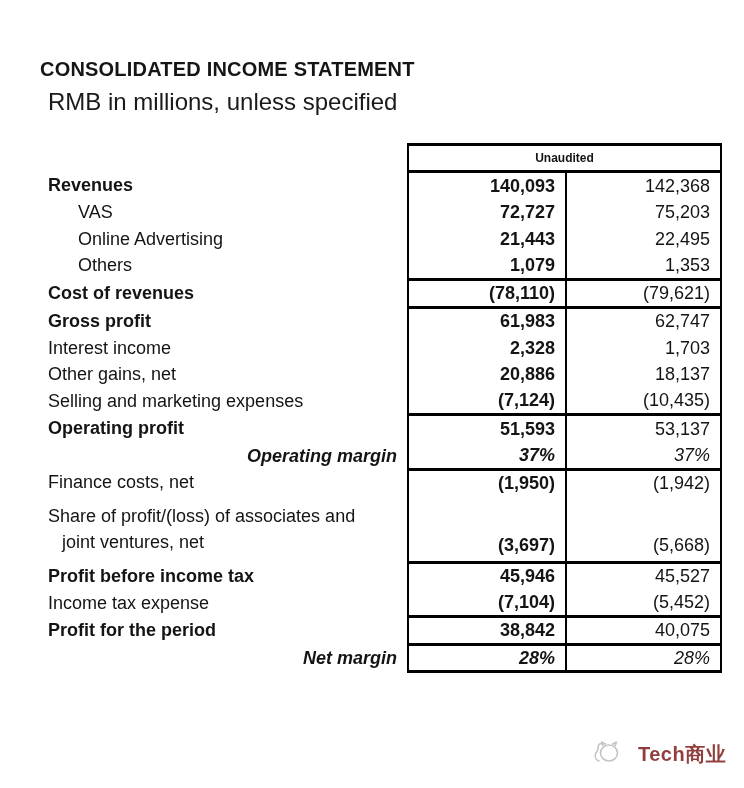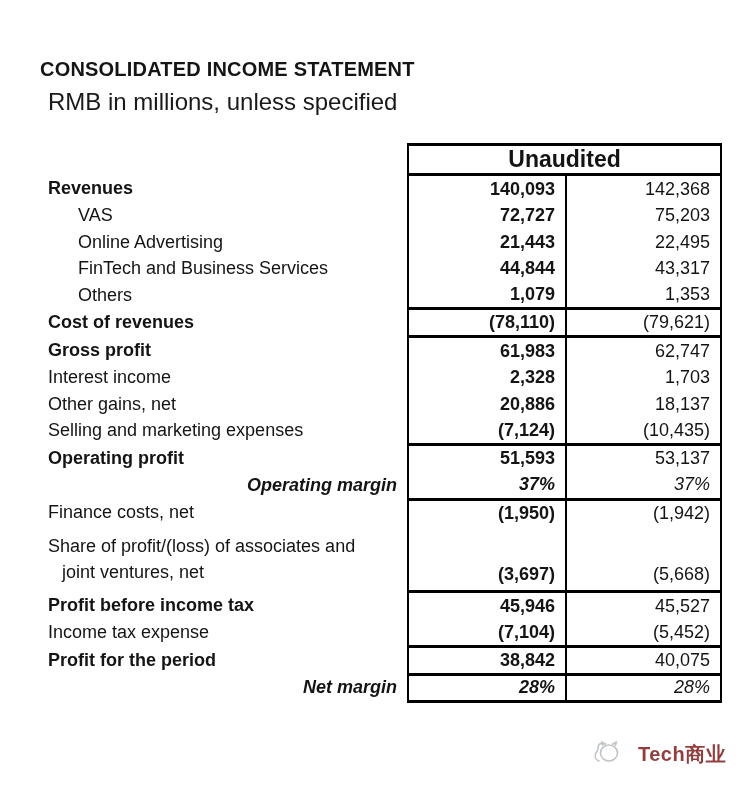--- a/index.html
+++ b/index.html
@@ -35,21 +35,21 @@
   td.v2, th.h-v2 { border-left:2px solid #000; border-right:2px solid #000; }
   th.h-group { border-left:2px solid #000; border-right:2px solid #000;
                border-top:3px solid #000; border-bottom:3px solid #000; }
   th.h-v1, th.h-v2 { border-bottom:3px solid #000; }
 
   tr.line-top td.v1, tr.line-top td.v2 { border-top:3px solid #000; }
   tr.line-bottom td.v1, tr.line-bottom td.v2 { border-bottom:3px solid #000;padding-left:44px; }
 
   thead tr.r-group { height:27px; }
   thead tr.r-cols { height:30px; }
-  th.h-group { font-weight:bold; text-align:center; font-size:23px; }
+  th.h-group { font-weight:bold; text-align:center; font-size:12px; }
   th.h-v1 { font-weight:bold; text-align:center; font-size:18px; }
   th.h-v2 { font-weight:normal; text-align:center; font-size:18px; }
 
   tr.row { height:26.5px; }
   tr.type-section { height:28px; }
   tr.type-margin { height:27px; }
   tr.type-share { height:66px; }
 
   td { vertical-align:middle; }
   td.lbl { padding-left:8px; text-align:left; white-space:nowrap; }
@@ -110,25 +110,20 @@
           <td class="lbl"><span>VAS</span></td>
           <td class="v v1">72,727</td>
           <td class="v v2">75,203</td>
         </tr>
         <tr class="row type-sub">
           <td class="lbl"><span>Online Advertising</span></td>
           <td class="v v1">21,443</td>
           <td class="v v2">22,495</td>
         </tr>
         <tr class="row type-sub">
-          <td class="lbl"><span>FinTech and Business Services</span></td>
-          <td class="v v1">44,844</td>
-          <td class="v v2">43,317</td>
-        </tr>
-        <tr class="row type-sub">
           <td class="lbl"><span>Others</span></td>
           <td class="v v1">1,079</td>
           <td class="v v2">1,353</td>
         </tr>
         <tr class="row type-section line-top">
           <td class="lbl"><span>Cost of revenues</span></td>
           <td class="v v1">(78,110)</td>
           <td class="v v2">(79,621)</td>
         </tr>
         <tr class="row type-section line-top">

